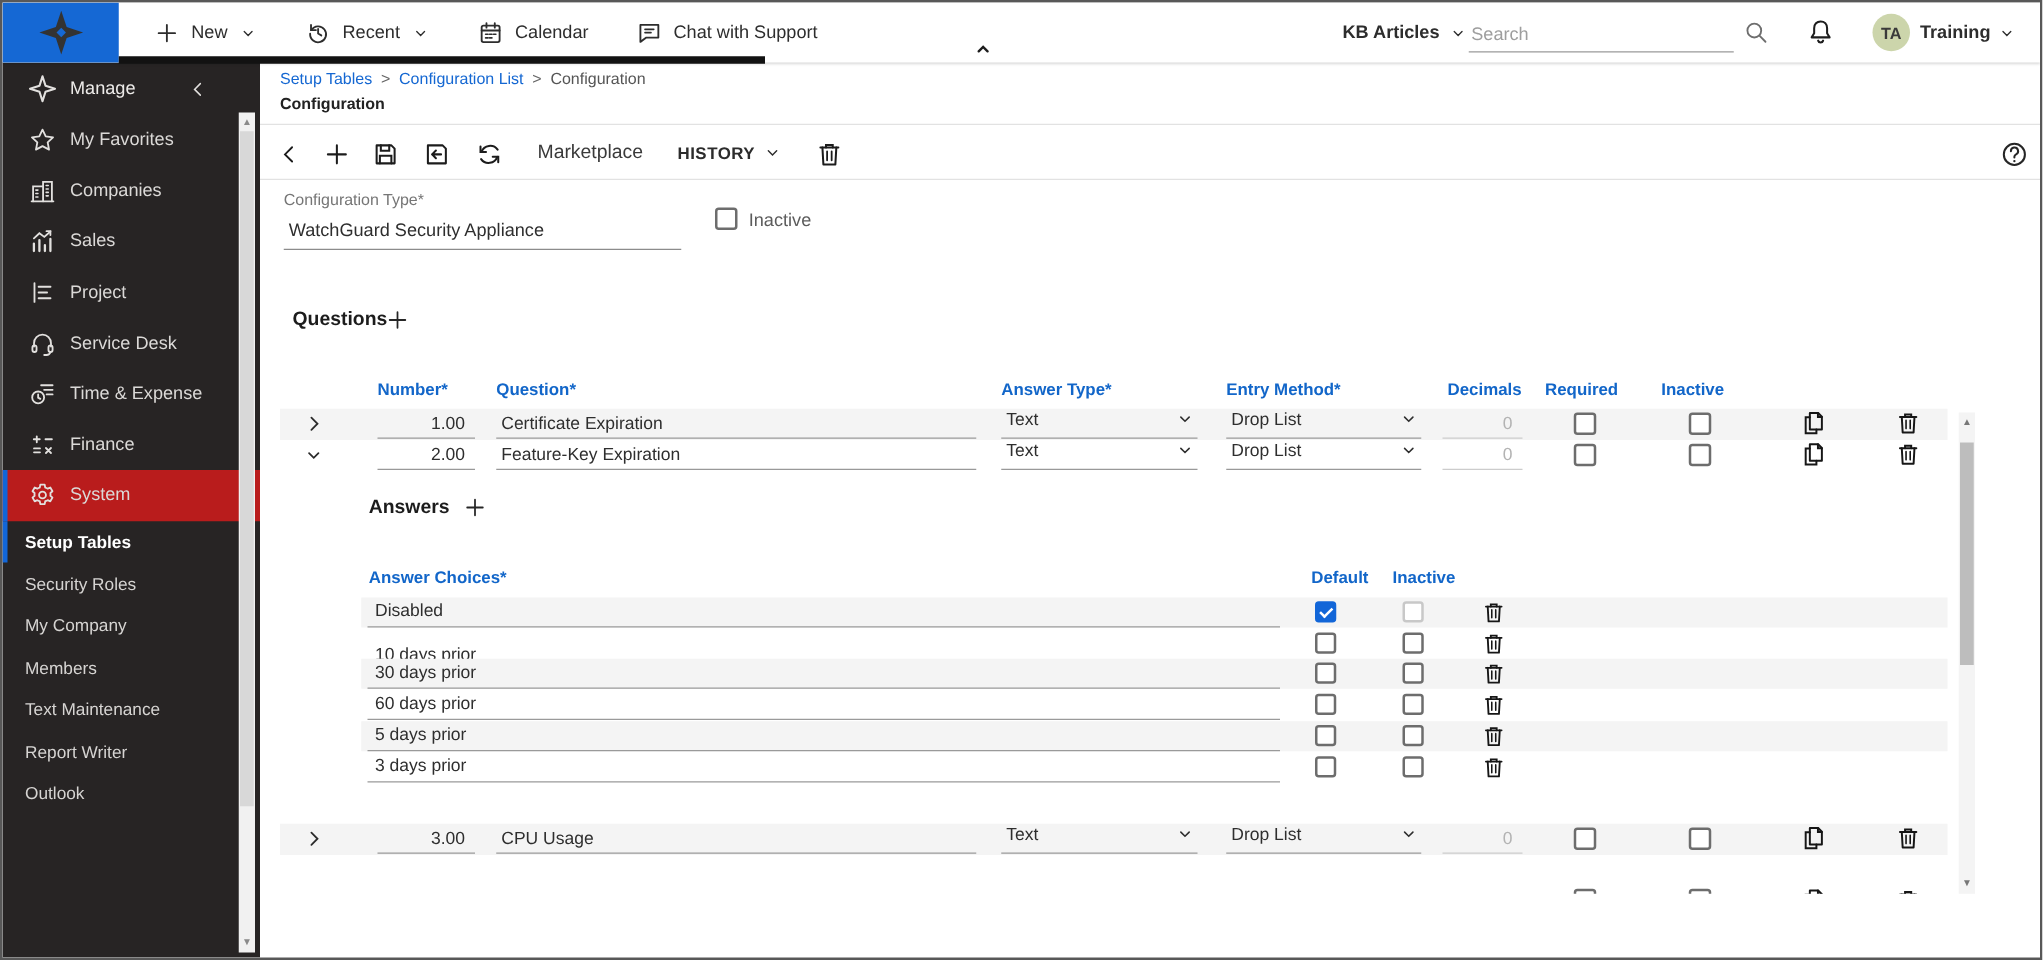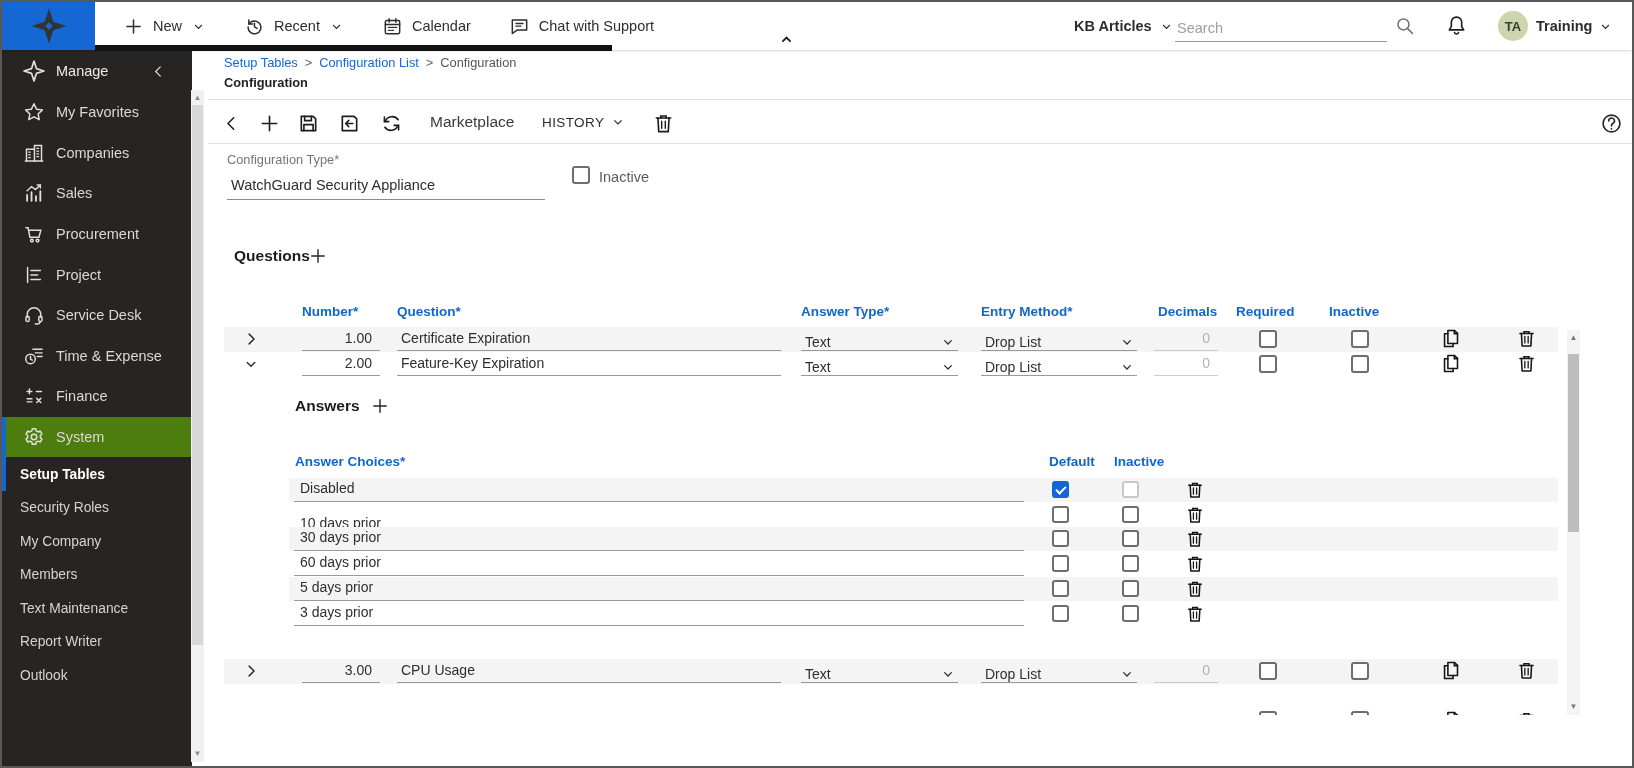--- a/index.html
+++ b/index.html
@@ -25,48 +25,48 @@
   .topicon{position:absolute;top:13px;color:#6e6e6e;cursor:pointer}
   .bellic{color:#1d1d1d}
   .avatar{position:absolute;left:1496px;top:9px;width:30px;height:30px;border-radius:50%;
       background:#ccd5ab;color:#3a3a3a;font-size:13px;font-weight:700;display:flex;
       align-items:center;justify-content:center;cursor:pointer}
   .usermenu{position:absolute;left:1534px;top:0;height:48px;display:flex;align-items:center;gap:6px;
       font-size:14.5px;font-weight:600;color:#2d2d2d;cursor:pointer}
   .collapsecaret{position:absolute;left:775px;top:28px;color:#1d1d1d;cursor:pointer}
   .blackstrip{position:absolute;left:93px;top:43px;width:517px;height:6px;background:#121212}
   
-  #sidebar{position:absolute;left:0;top:48px;width:190px;height:716px;background:#272424;z-index:20}
+  #sidebar{position:absolute;left:0;top:48px;width:206px;height:716px;background:#272424;z-index:20}
   .sbheader{height:42px;display:flex;align-items:center;position:relative;cursor:pointer}
   .micon{width:26px;margin-left:19px;color:#e2e0de;display:flex;justify-content:center}
   .mlabel{margin-left:9px;font-size:14.5px;color:#edebe9}
   .sbcollapse{position:absolute;left:148px;color:#e2e0de;display:flex;cursor:pointer}
   .mod{height:40.6px;display:flex;align-items:center;position:relative;cursor:pointer}
   .mod .mtext{margin-left:9px;font-size:14.5px;color:#dbd9d7}
-  .mod.active{background:#4d7c0f}
+  .mod.active{background:#b91c1c}
   .mod.active::before,.sub.selected::before{content:"";position:absolute;left:0;top:0;bottom:0;
       width:4px;background:#1266d8}
   .sub{height:33.5px;display:flex;align-items:center;padding-left:18px;font-size:13.8px;
       color:#d6d4d2;cursor:pointer;position:relative}
   .sub.selected{font-weight:700;color:#fff}
   .sbscroll{position:absolute;left:189px;top:40px;width:13px;height:672px;background:#f1f1f1}
   .sbthumb{position:absolute;left:1px;top:15px;width:11px;height:540px;background:#d8d8d8}
   .sbarrow{position:absolute;left:0;width:13px;font-size:8px;color:#8a8a8a;text-align:center;
       line-height:12px;cursor:pointer}
   
   .bc{position:absolute;left:222px;top:53px;display:flex;gap:7px;font-size:12.8px;align-items:center}
   .bc .lnk{color:#1467d2;cursor:pointer}
   .bc .sep{color:#666}
   .bc .cur{color:#555}
   .ptitle{position:absolute;left:222px;top:73px;font-size:12.8px;font-weight:700;color:#222}
   .hline{position:absolute;left:206px;width:1424px;height:1px;background:#e2e2e2}
   .tbtn{position:absolute;top:108px;width:26px;height:26px;display:flex;align-items:center;
       justify-content:center;color:#1c1c1c;cursor:pointer}
   .mktp{position:absolute;left:428px;top:111px;font-size:15.5px;color:#3a3a3a;cursor:pointer}
-  .hist{position:absolute;left:540px;top:112px;font-size:13.5px;font-weight:400;color:#2c2c2c;
+  .hist{position:absolute;left:540px;top:112px;font-size:13.5px;font-weight:700;color:#2c2c2c;
       letter-spacing:.4px;display:flex;align-items:center;gap:6px;cursor:pointer}
   
   .flabel{position:absolute;left:225px;top:150px;font-size:12.8px;color:#767676}
   .fvalue{position:absolute;left:229px;top:175px;font-size:14.5px;color:#2e2e2e}
   .funder{position:absolute;left:225px;top:197px;width:318px;height:1px;background:#8c8c8c}
   .cb{position:absolute;border:2px solid #6d6d6d;border-radius:3px;background:#fff;cursor:pointer}
   .cb.checked{background:#1266d8;border-color:#1266d8}
   .cb.checked::after{content:"";position:absolute;left:2px;top:3px;width:8px;height:4px;
       border-left:2.4px solid #fff;border-bottom:2.4px solid #fff;transform:rotate(-45deg)}
   .cb.disabled{border-color:#c8c8c8}
@@ -75,21 +75,21 @@
   .sect{position:absolute;font-size:15.5px;font-weight:700;color:#1c1c1c}
   .plusbtn{position:absolute;color:#262626;cursor:pointer}
   .chead{position:absolute;font-size:13.5px;font-weight:700;color:#1266c9;white-space:nowrap}
   .qstripe{position:absolute;left:222px;width:1334px;height:25px;background:#f4f4f4}
   .astripe{position:absolute;left:287px;width:1269px;height:24px;background:#f4f4f4}
   .fld{position:absolute;border-bottom:1px solid #999;font-size:14px;color:#2e2e2e;height:24px;
       line-height:22px;cursor:text;white-space:nowrap}
   .num{text-align:right;padding-right:8px}
   .dec{text-align:right;padding-right:8px;color:#b3b3b3;border-bottom-color:#ccc}
   .sel{position:absolute;border-bottom:1px solid #999;font-size:14px;color:#2e2e2e;height:24px;
-      display:flex;align-items:flex-end;justify-content:space-between;padding:0 2px 0 4px;cursor:pointer}
+      display:flex;align-items:flex-start;justify-content:space-between;padding:0 2px 0 4px;cursor:pointer}
   .icbtn{position:absolute;color:#161616;cursor:pointer;display:flex}
   .expbtn{position:absolute;color:#2b2b2b;cursor:pointer;display:flex}
   .achoice{position:absolute;border-bottom:1px solid #9a9a9a;font-size:14px;color:#2e2e2e;
       height:24px;line-height:21px;padding-left:6px;cursor:text}
   .partial{position:absolute;left:0;top:706px;width:1560px;height:7px;overflow:hidden}
   .qsb{position:absolute;left:1565px;top:328px;width:13px;height:385px;background:#f4f4f4}
   .qsbthumb{position:absolute;left:1px;top:24px;width:11px;height:178px;background:#bdbdbd}
   .qsbarrow{position:absolute;left:0;width:13px;font-size:8px;color:#777;text-align:center;
       line-height:12px;cursor:pointer}
 </style>
@@ -238,30 +238,20 @@
               <path d="M4.5 20.5v-6.5M9.3 20.5V11M14.1 20.5v-5M18.9 20.5V10" stroke-width="2"></path>
               <path d="M4.5 9.5 9.3 5l4.3 3.2 5.3-4.7"></path>
               <path d="M15.5 3.2h3.4v3.4"></path>
             </svg>
           </span>
       <span class="mtext">Sales</span>
     </div>
         <div class="mod">
       <span class="micon icw">
             <svg width="22" height="22" viewBox="0 0 24 24" fill="none" stroke="currentColor" stroke-width="1.6" stroke-linecap="round">
-              <path d="M3.2 5.2h2.3l2.1 10.4h9.8l2-7.6H6.6"></path>
-              <circle cx="9.7" cy="19.2" r="1.5"></circle>
-              <circle cx="15.9" cy="19.2" r="1.5"></circle>
-            </svg>
-          </span>
-      <span class="mtext">Procurement</span>
-    </div>
-        <div class="mod">
-      <span class="micon icw">
-            <svg width="22" height="22" viewBox="0 0 24 24" fill="none" stroke="currentColor" stroke-width="1.6" stroke-linecap="round">
               <path d="M5 3.8v16.4"></path>
               <path d="M8.6 7h10.4M8.6 12h7.4M8.6 17h10.4"></path>
             </svg>
           </span>
       <span class="mtext">Project</span>
     </div>
         <div class="mod">
       <span class="micon icw">
             <svg width="22" height="22" viewBox="0 0 24 24" fill="none" stroke="currentColor" stroke-width="1.6" stroke-linecap="round">
               <path d="M4.6 14.5v-3a7.4 7.4 0 0 1 14.8 0v3"></path>

